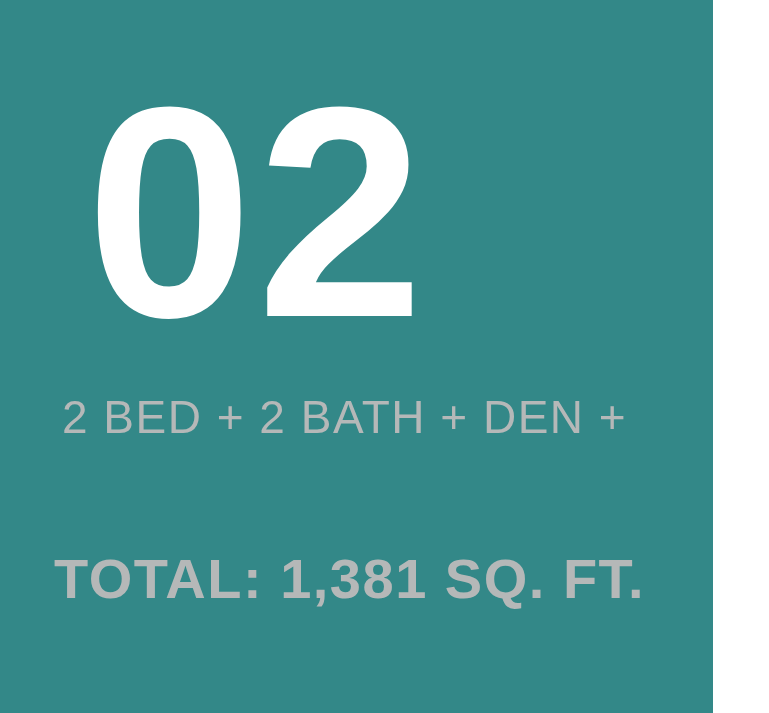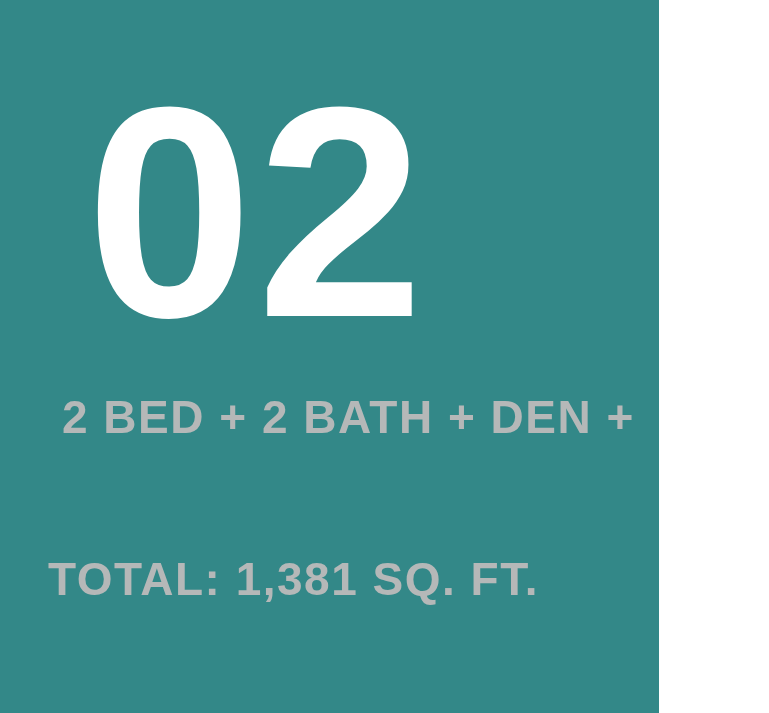--- a/index.html
+++ b/index.html
@@ -1,21 +1,21 @@
 <!DOCTYPE html>
 <html><head>
 <meta charset="utf-8">
 <style>
   html, body {
     margin: 0;
     padding: 0;
   }
   .card {
     position: relative;
-    width: 659px;
+    width: 713px;
     height: 713px;
     background: var(--bg, #338888);
     overflow: hidden;
     font-family: "Liberation Sans", sans-serif;
   }
   .unit-number {
     position: absolute;
     left: 86px;
     top: 62px;
     font-size: 300px;
@@ -23,30 +23,30 @@
     font-weight: bold;
     letter-spacing: 4px;
     color: var(--number-color, #ffffff);
   }
   .description {
     position: absolute;
     left: 62px;
     top: 387px;
     font-size: 46px;
     line-height: 60px;
-    font-weight: bold;
+    font-weight: normal;
     letter-spacing: 1.5px;
     color: var(--text-color, #b5b8b8);
     white-space: nowrap;
   }
   .total-area {
     position: absolute;
-    left: 48px;
+    left: 54px;
     top: 549px;
-    font-size: 46px;
+    font-size: 56px;
     line-height: 60px;
     font-weight: bold;
     letter-spacing: 1.5px;
     color: var(--text-color, #b5b8b8);
     white-space: nowrap;
   }
   .description .line {
     display: block;
   }
 </style>

